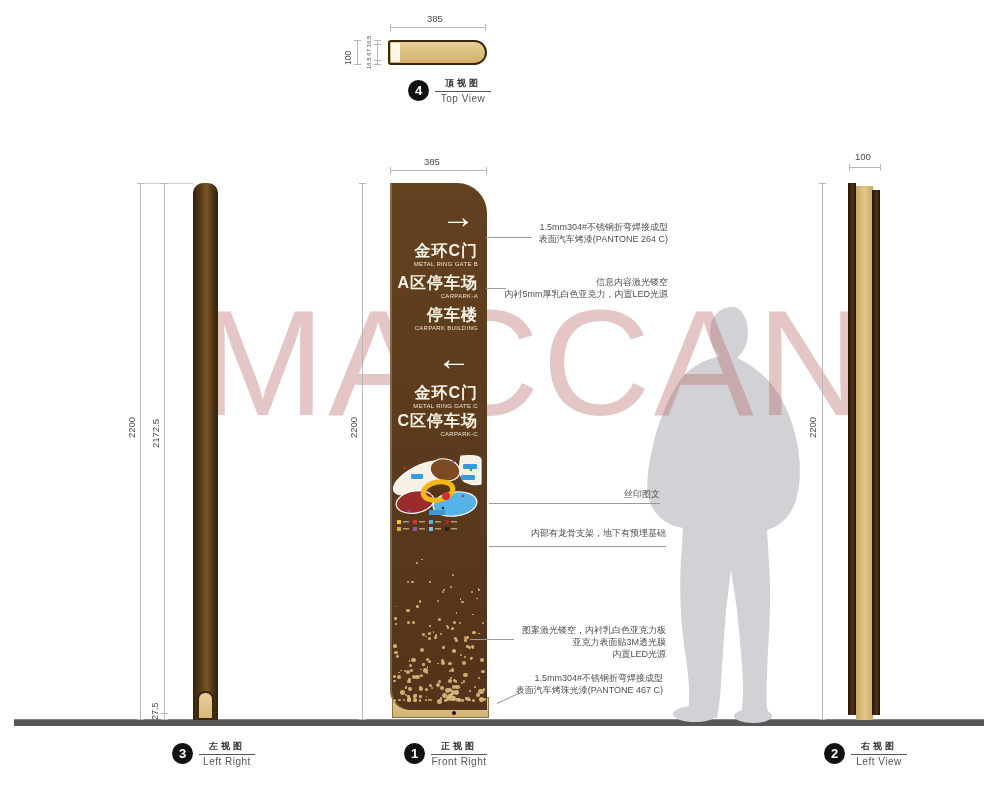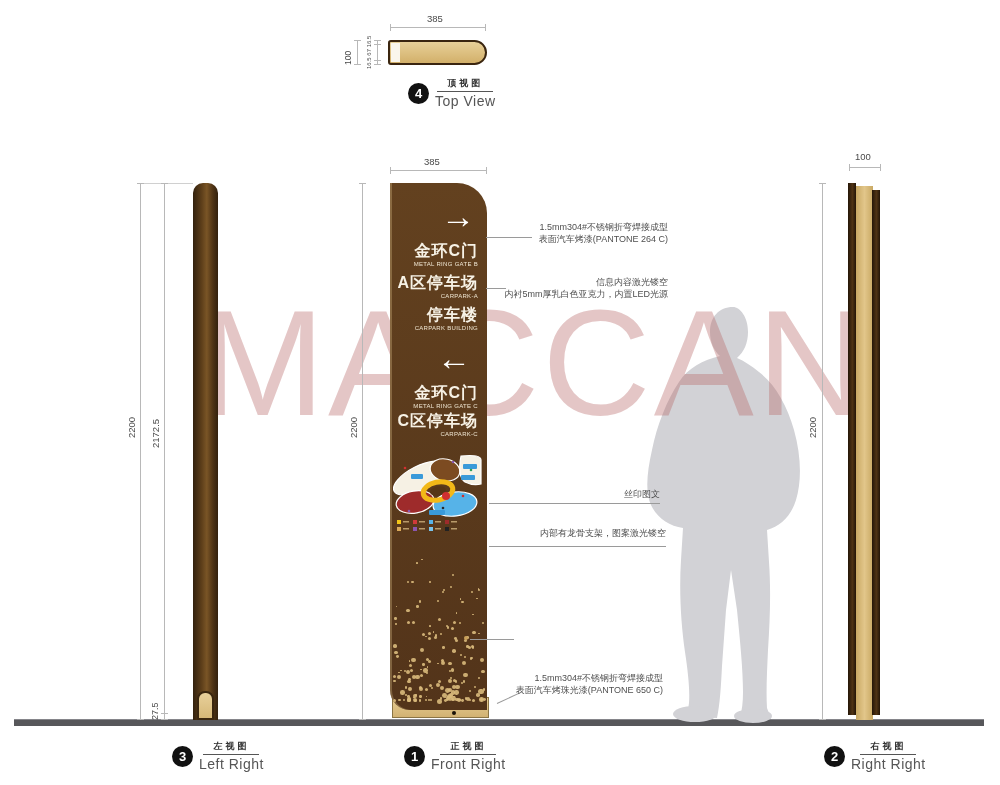--- a/index.html
+++ b/index.html
@@ -23,21 +23,21 @@
   .ann{position:absolute;text-align:right;font-size:9px;color:#4f4f4f;line-height:1.32;z-index:6;white-space:nowrap;}
   .tdot{position:absolute;border-radius:50%;z-index:6;}
 
   
   .vlabel{position:absolute;display:flex;align-items:center;gap:6px;z-index:6;}
   .num{width:21px;height:21px;border-radius:50%;background:#111;color:#fff;font-weight:bold;
        font-size:13px;display:flex;align-items:center;justify-content:center;}
   .vtxt{display:flex;flex-direction:column;align-items:center;}
   .vzh{font-size:9px;color:#333;letter-spacing:3px;font-weight:bold;}
   .vline{width:56px;height:1px;background:#555;margin:1px 0;}
-  .ven{font-size:14px;color:#555;letter-spacing:0.5px;}
+  .ven{font-size:10px;color:#555;letter-spacing:0.5px;}
 
   
   .sign{position:absolute;left:390px;top:183px;width:97px;height:527px;
         border-radius:0 30px 0 20px;z-index:4;overflow:hidden;
         background:linear-gradient(180deg,#63411f 0%,#5a3a1c 55%,#53341a 100%);
         box-shadow:inset 2px 0 0 rgba(233,205,150,0.3);}
   .entry{position:absolute;right:9px;text-align:right;color:#f7f2e6;}
   .entry .zh{font-size:16px;font-weight:bold;letter-spacing:1px;line-height:1.05;}
   .entry .en{font-size:6px;letter-spacing:0.3px;margin-top:1px;color:#efe6d2;}
   .arrow{position:absolute;right:12px;font-size:34px;font-weight:bold;color:#fff;line-height:1;z-index:2;}
@@ -390,21 +390,21 @@
   <div class="rstrip" style="left:872px;top:190px;height:525px;"></div>
   <div class="hdim" style="left:849px;top:167px;width:32px;"></div>
   <div class="dimlab" style="left:855px;top:151px;">100</div>
   <div class="vdim" style="left:822px;top:183px;height:537px;"></div>
   <div class="dimlab vlab" style="left:807px;top:398px;height:40px;">2200</div>
   <div class="vlabel" style="left:824px;top:740px;">
     <div class="num">2</div>
     <div class="vtxt">
       <div class="vzh">右视图</div>
       <div class="vline"></div>
-      <div class="ven">Right Right</div>
+      <div class="ven">Left View</div>
     </div>
   </div>
 
   <div class="lead" style="left:486px;top:237px;width:46px;"></div>
   <div class="ann" style="left:418px;top:222px;width:250px;">
     <div>1.5mm304#不锈钢折弯焊接成型</div>
     <div>表面汽车烤漆(PANTONE 264 C)</div>
   </div>
 
   <div class="lead" style="left:486px;top:288px;width:20px;"></div>
@@ -413,25 +413,30 @@
     <div>内衬5mm厚乳白色亚克力，内置LED光源</div>
   </div>
 
   <div class="lead" style="left:489px;top:503px;width:171px;"></div>
   <div class="ann" style="left:420px;top:489px;width:240px;">
     <div>丝印图文</div>
   </div>
 
   <div class="lead" style="left:489px;top:546px;width:177px;"></div>
   <div class="ann" style="left:426px;top:528px;width:240px;">
-    <div>内部有龙骨支架，图案激光镂空</div>
+    <div>内部有龙骨支架，地下有预埋基础</div>
   </div>
 
   <div class="tdot" style="left:464px;top:636px;width:4px;height:4px;background:#c9a05a;"></div>
   <div class="lead" style="left:470px;top:639px;width:44px;"></div>
+  <div class="ann" style="left:426px;top:625px;width:240px;">
+    <div>图案激光镂空，内衬乳白色亚克力板</div>
+    <div>亚克力表面贴3M透光膜</div>
+    <div>内置LED光源</div>
+  </div>
 
   <div class="lead" style="left:497px;top:703px;width:27px;transform:rotate(-25deg);transform-origin:left center;"></div>
   <div class="ann" style="left:423px;top:673px;width:240px;">
     <div>1.5mm304#不锈钢折弯焊接成型</div>
-    <div>表面汽车烤珠光漆(PANTONE 650 C)</div>
+    <div>表面汽车烤珠光漆(PANTONE 467 C)</div>
   </div>
 
 </div>
 
 </body></html>

